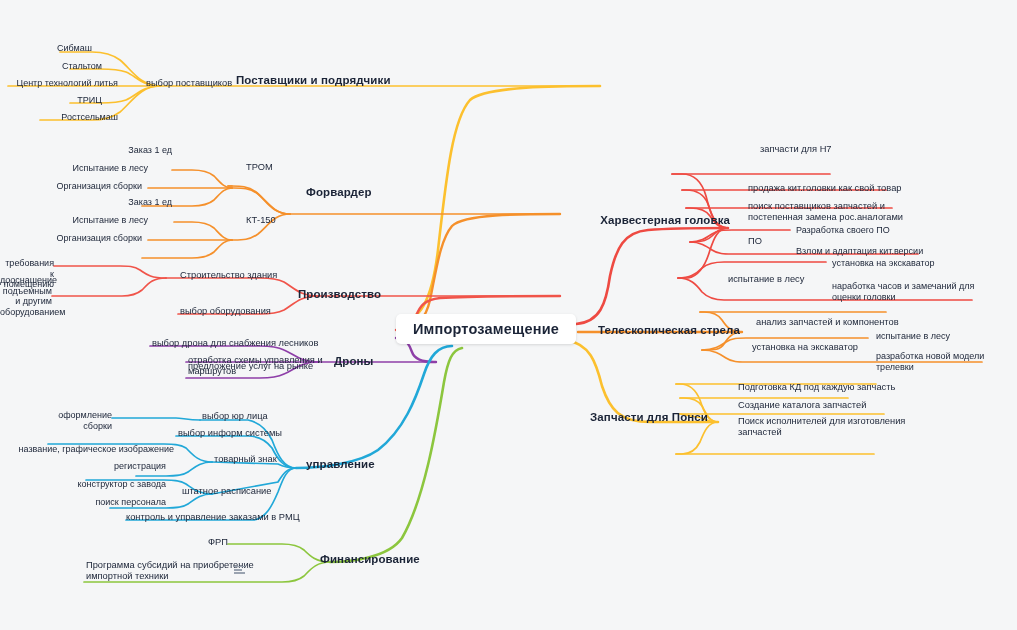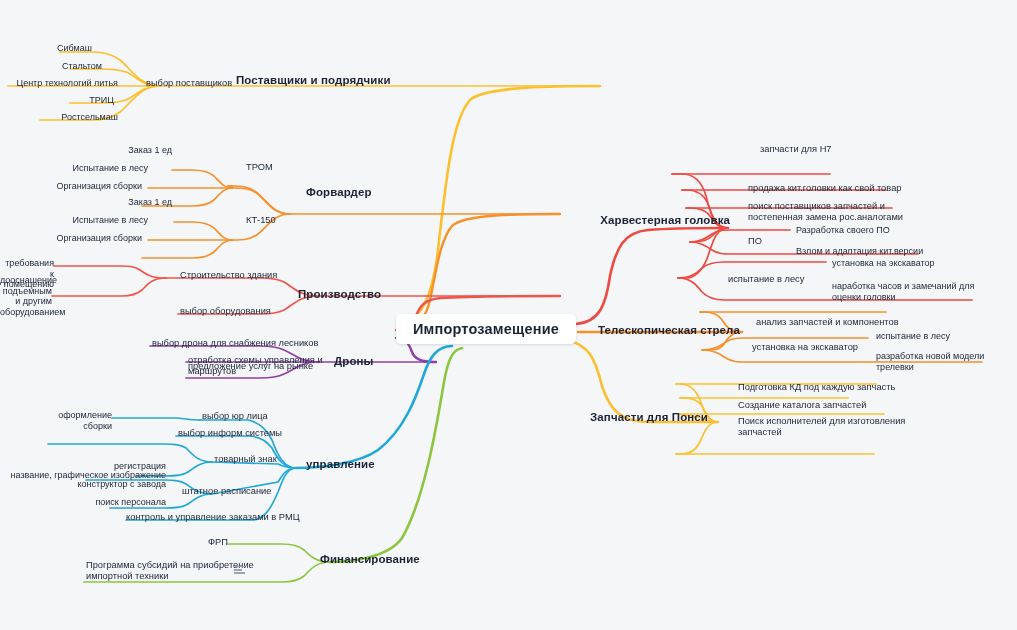--- a/index.html
+++ b/index.html
@@ -160,21 +160,21 @@
     </g>
   </svg>
 
   <div id="center">Импортозамещение</div>
 
   <div class="node lvl1 l" style="left:236px;top:74px;">Поставщики и подрядчики</div>
   <div class="node lvl2 l" style="left:146px;top:78px;text-align:center;">выбор поставщиков</div>
   <div class="node lvl3 r" style="left:0px;top:43px;width:92px;">Сибмаш</div>
   <div class="node lvl3 r" style="left:0px;top:61px;width:102px;">Стальтом</div>
   <div class="node lvl3 r" style="left:0px;top:78px;width:118px;">Центр технологий литья</div>
-  <div class="node lvl3 r" style="left:0px;top:95px;width:102px;padding-left:12px;">ТРИЦ</div>
+  <div class="node lvl3 r" style="left:0px;top:95px;width:102px;">ТРИЦ</div>
   <div class="node lvl3 r" style="left:0px;top:112px;width:118px;">Ростсельмаш</div>
 
   <div class="node lvl1 l" style="left:306px;top:186px;">Форвардер</div>
   <div class="node lvl2 l" style="left:246px;top:162px;">ТРОМ</div>
   <div class="node lvl3 r" style="left:90px;top:145px;width:82px;">Заказ 1 ед</div>
   <div class="node lvl3 r" style="left:60px;top:163px;width:88px;">Испытание в лесу</div>
   <div class="node lvl3 r" style="left:50px;top:181px;width:92px;">Организация сборки</div>
   <div class="node lvl2 l" style="left:246px;top:215px;">КТ-150</div>
   <div class="node lvl3 r" style="left:90px;top:197px;width:82px;">Заказ 1 ед</div>
   <div class="node lvl3 r" style="left:60px;top:215px;width:88px;">Испытание в лесу</div>
@@ -191,21 +191,21 @@
   <div class="node lvl2 l" style="left:152px;top:338px;">выбор дрона для снабжения лесников</div>
   <div class="node lvl2 l" style="left:188px;top:355px;">отработка схемы управления и
 маршрутов</div>
   <div class="node lvl2 l" style="left:188px;top:361px;">предложение услуг на рынке</div>
 
   <div class="node lvl1 l" style="left:306px;top:458px;">управление</div>
   <div class="node lvl2 l" style="left:202px;top:411px;">выбор юр лица</div>
   <div class="node lvl3 r" style="left:30px;top:410px;width:82px;">оформление сборки</div>
   <div class="node lvl2 l" style="left:178px;top:428px;">выбор информ системы</div>
   <div class="node lvl2 l" style="left:214px;top:454px;">товарный знак</div>
-  <div class="node lvl3 r" style="left:0px;top:470px;width:166px;">название, графическое изображение</div>
+  <div class="node lvl3 r" style="left:0px;top:444px;width:166px;padding-left:8px;">название, графическое изображение</div>
   <div class="node lvl3 r" style="left:0px;top:461px;width:166px;">регистрация</div>
   <div class="node lvl2 l" style="left:182px;top:486px;">штатное расписание</div>
   <div class="node lvl3 r" style="left:0px;top:479px;width:166px;">конструктор с завода</div>
   <div class="node lvl3 r" style="left:0px;top:497px;width:166px;">поиск персонала</div>
   <div class="node lvl2 l" style="left:126px;top:512px;">контроль и управление заказами в РМЦ</div>
 
   <div class="node lvl1 l" style="left:288px;top:553px;margin-left:32px;">Финансирование</div>
   <div class="node lvl2 r" style="left:170px;top:537px;width:58px;">ФРП</div>
   <div class="node lvl2 l" style="left:86px;top:560px;">Программа субсидий на приобретение
 импортной техники</div>

